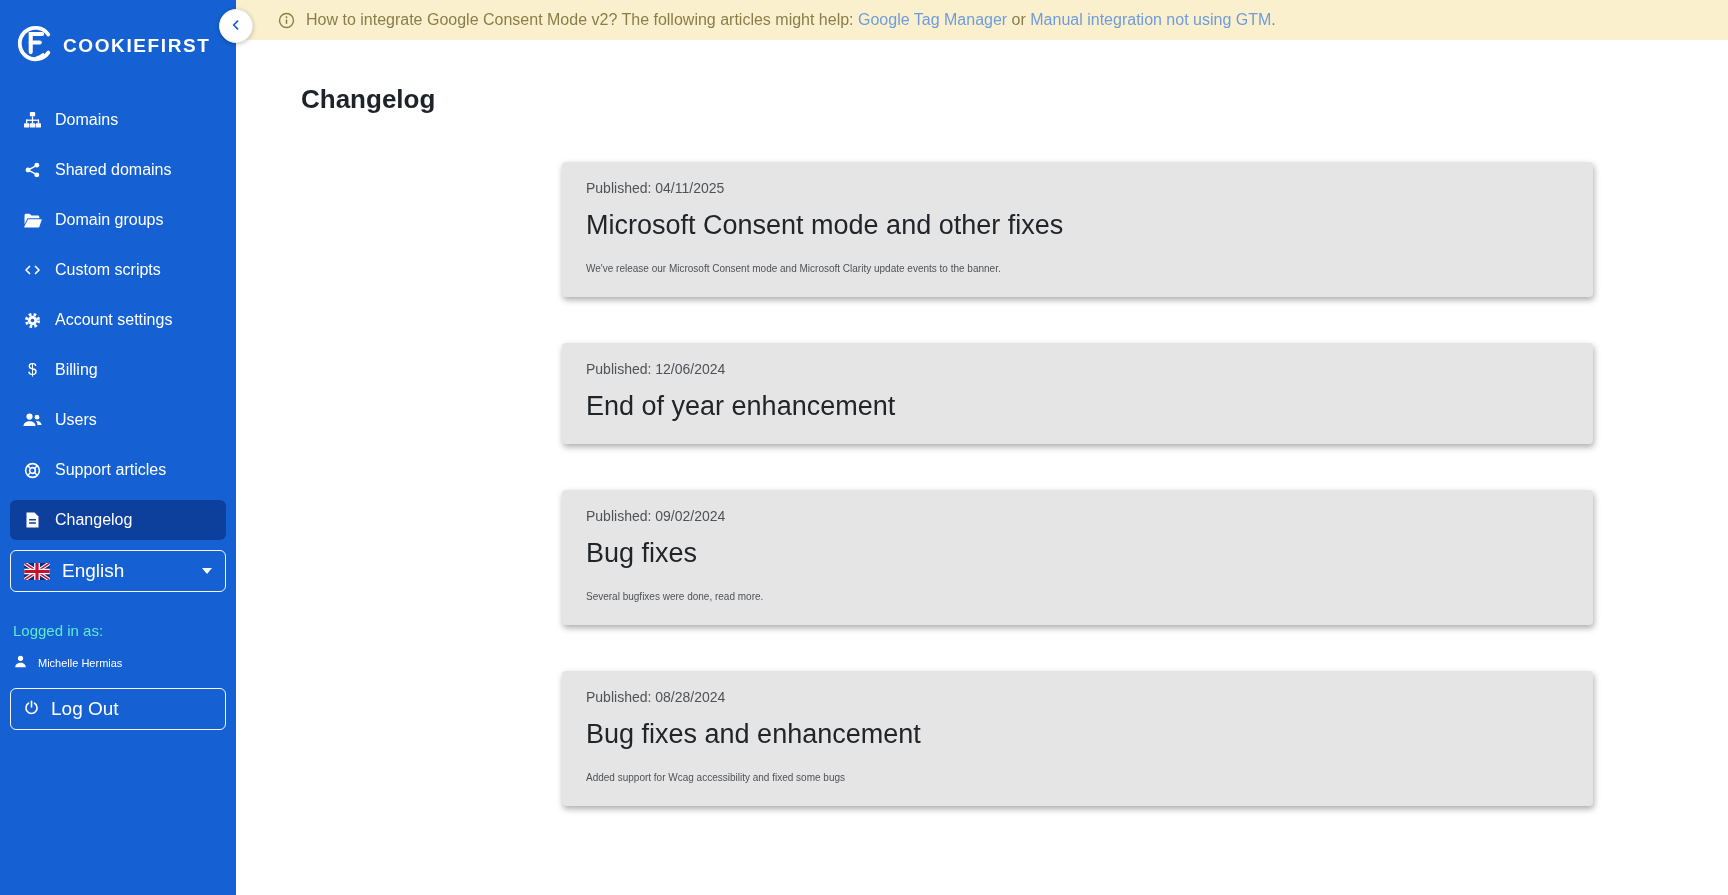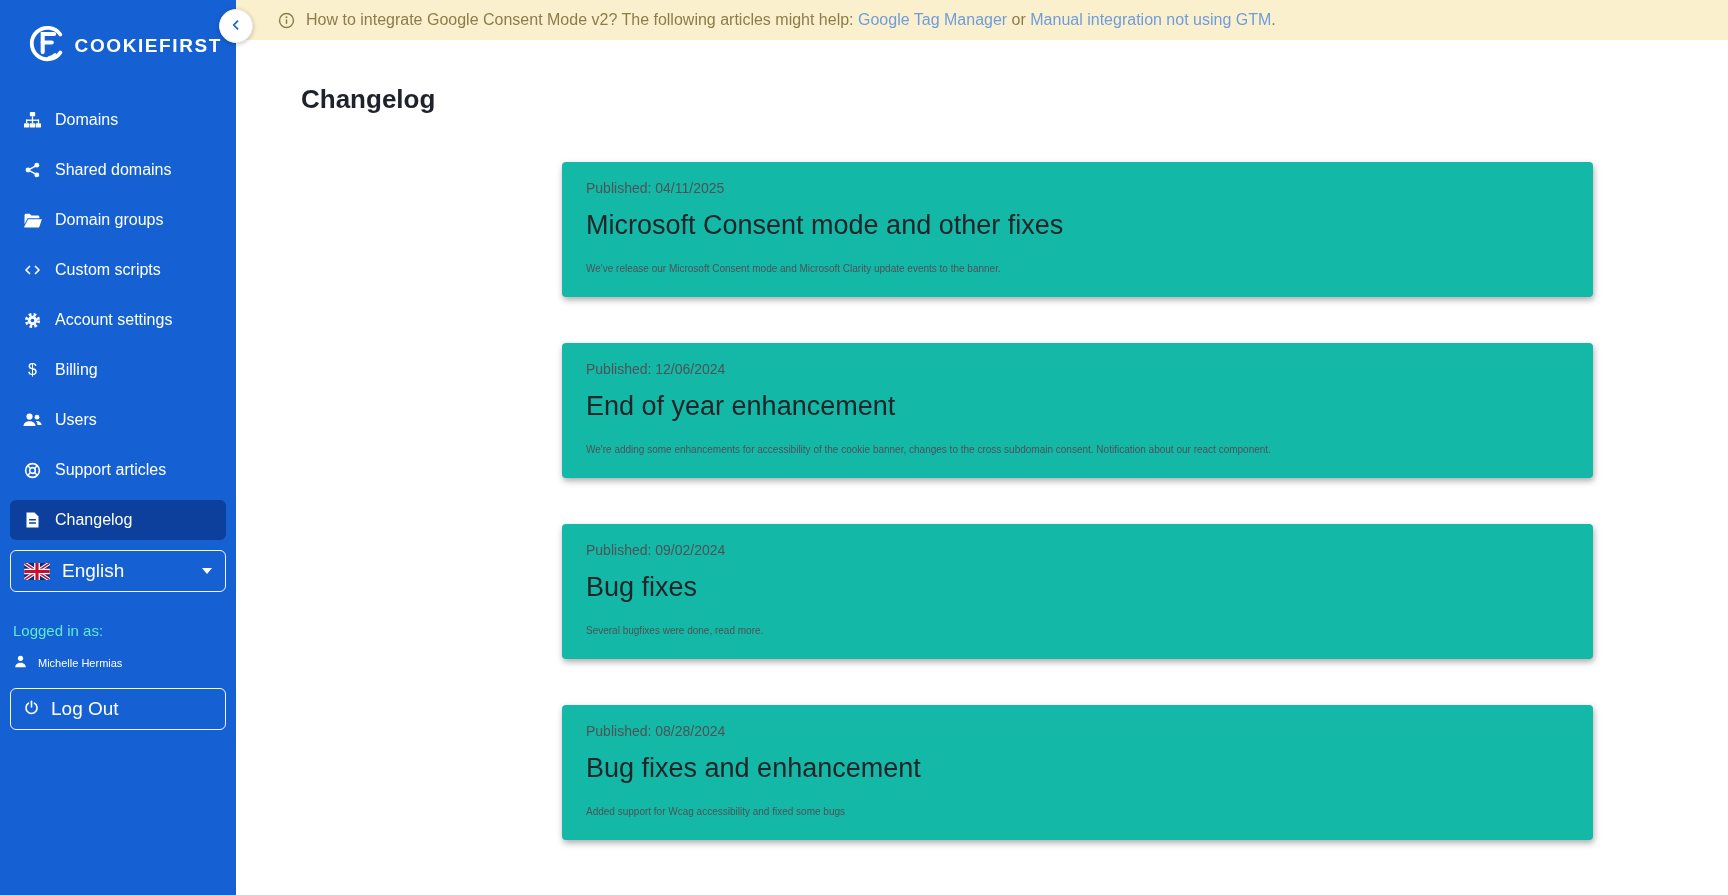--- a/index.html
+++ b/index.html
@@ -12,21 +12,21 @@
     --muted:#4f5257;
   }
   *{margin:0;padding:0;box-sizing:border-box;}
   html,body{width:1728px;height:895px;overflow:hidden;background:#fff;
     font-family:"Liberation Sans",sans-serif;}
   .app{display:flex;width:100%;height:100%;}
 
   
   .sidebar{width:236px;flex-shrink:0;background:var(--sidebar-bg);color:#fff;
     padding:0 10px;position:relative;}
-  .logo{display:flex;align-items:center;gap:7px;padding:24px 4px 8px;cursor:pointer;justify-content:flex-end;}
+  .logo{display:flex;align-items:center;gap:7px;padding:24px 4px 8px;cursor:pointer;}
   .logo-text{font-size:19px;font-weight:700;letter-spacing:1.6px;color:#fff;}
   .nav{margin-top:24px;}
   .nav-item{display:flex;align-items:center;gap:13px;height:40px;margin-bottom:10px;
     padding:0 13px;border-radius:6px;color:#fff;text-decoration:none;font-size:16px;cursor:pointer;}
   .nav-item.active{background:var(--active-bg);}
   .nav-icon{width:19px;display:flex;justify-content:center;align-items:center;}
   .dollar{font-size:16px;color:#fff;font-weight:400;}
   .pill-btn{display:flex;align-items:center;gap:12px;width:100%;height:42px;
     border:1px solid rgba(255,255,255,.95);border-radius:6px;background:transparent;
     color:#fff;font-size:19px;padding:0 13px;cursor:pointer;
@@ -46,21 +46,21 @@
   .collapse-btn{position:absolute;left:-17px;top:9px;width:34px;height:34px;border-radius:50%;
     background:#fff;border:1px solid #eee;box-shadow:0 1px 4px rgba(0,0,0,.25);
     display:flex;align-items:center;justify-content:center;cursor:pointer;}
   .banner-text{color:var(--banner-text);}
   .banner-text a{color:var(--banner-link);text-decoration:none;cursor:pointer;}
   .info-wrap{display:flex;align-items:center;}
 
   .content{padding:44px 0 0 65px;background:#fff;flex:1;}
   h1{font-size:26px;font-weight:700;color:var(--heading);}
   .cards{margin:47px 0 0 261px;width:1031px;display:flex;flex-direction:column;gap:46px;}
-  .card{background:#14b8a6;border-radius:4px;padding:18px 24px 22px;
+  .card{background:#e5e5e5;border-radius:4px;padding:18px 24px 22px;
     box-shadow:1px 3px 6px rgba(70,70,70,.45);}
   .pub{font-size:14px;color:var(--muted);}
   .card h2{font-size:27px;font-weight:400;color:#212529;margin-top:14px;line-height:1.15;}
   .card p{font-size:10px;color:var(--muted);margin-top:22px;line-height:1.2;}
 </style>
 </head>
 <body>
 
 <div class="app">
 
@@ -249,21 +249,20 @@
 
         <article class="card">
           <div class="pub"><span>Published:</span> <span>04/11/2025</span></div>
           <h2>Microsoft Consent mode and other fixes</h2>
           <p>We've release our Microsoft Consent mode and Microsoft Clarity update events to the banner.</p>
         </article>
 
         <article class="card">
           <div class="pub"><span>Published:</span> <span>12/06/2024</span></div>
           <h2>End of year enhancement</h2>
-          <p>We're adding some enhancements for accessibility of the cookie banner, changes to the cross subdomain consent. Notification about our react component.</p>
         </article>
 
         <article class="card">
           <div class="pub"><span>Published:</span> <span>09/02/2024</span></div>
           <h2>Bug fixes</h2>
           <p>Several bugfixes were done, read more.</p>
         </article>
 
         <article class="card">
           <div class="pub"><span>Published:</span> <span>08/28/2024</span></div>

